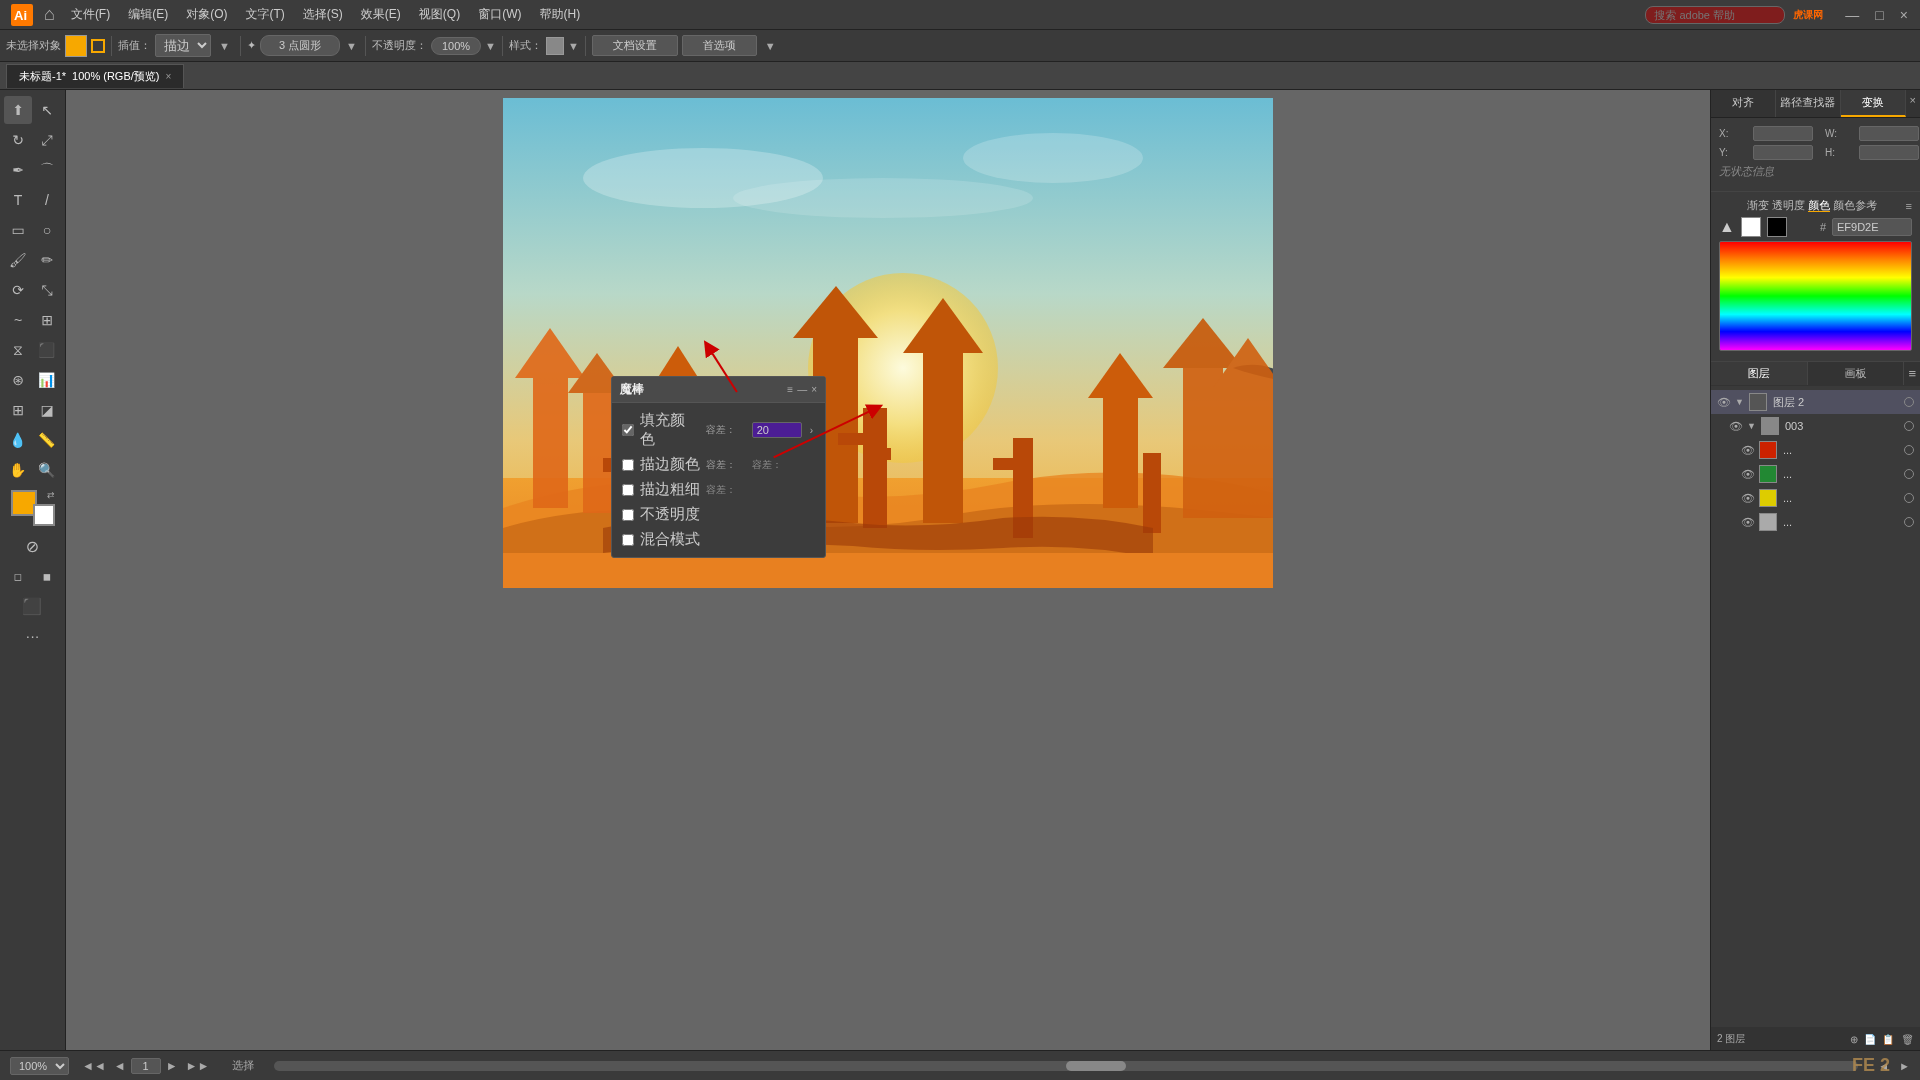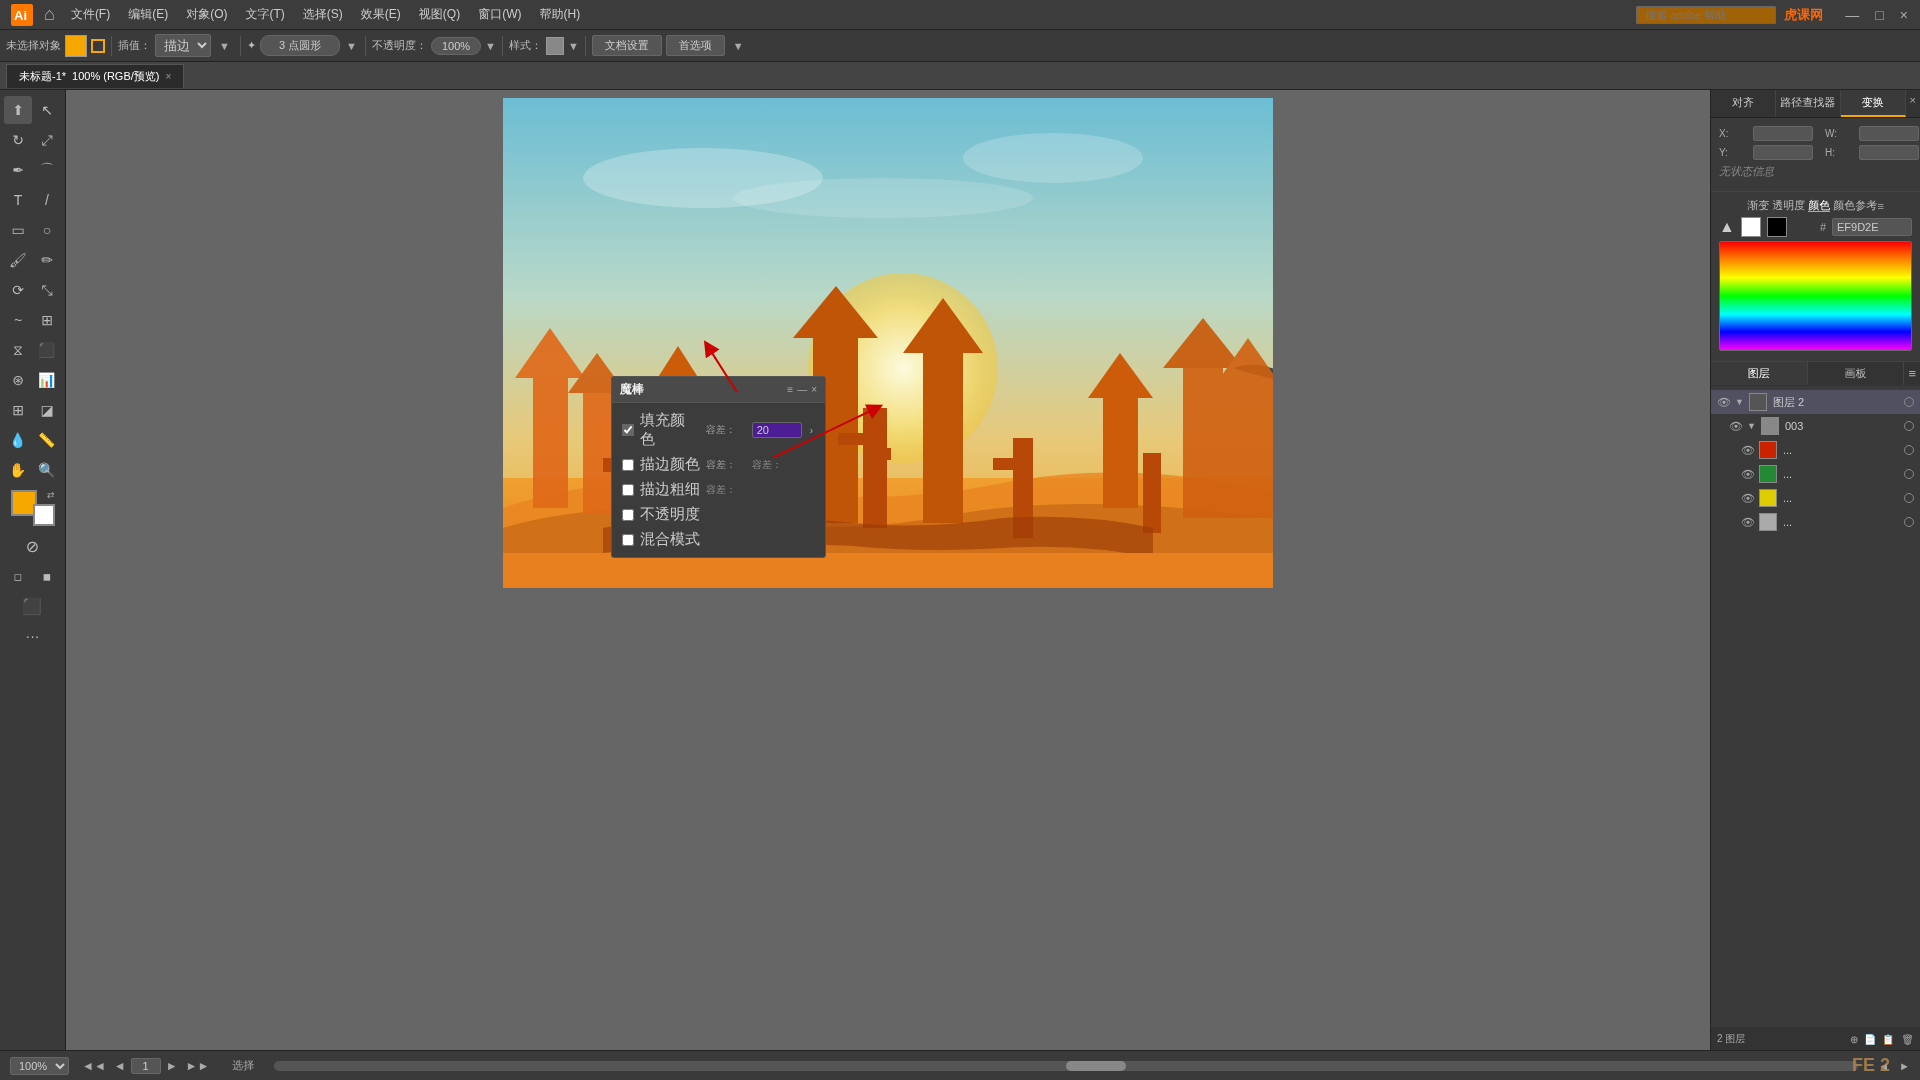--- a/index.html
+++ b/index.html
@@ -8,35 +8,35 @@
     
     #menu-bar {
       width: 100%; height: 30px; background: #3c3c3c; display: flex; align-items: center;
       border-bottom: 1px solid #222; padding: 0 8px; gap: 2px;
     }
     .menu-logo { width: 28px; height: 28px; display: flex; align-items: center; justify-content: center; }
     .menu-logo svg { width: 22px; height: 22px; }
     .menu-home { font-size: 18px; color: #aaa; padding: 0 6px; }
     .menu-item { padding: 4px 8px; color: #ccc; font-size: 12px; cursor: pointer; border-radius: 3px; }
     .menu-search-area { margin-left: auto; display: flex; align-items: center; gap: 8px; }
-    .menu-search-input { background: #a16207; border: 1px solid #666; color: #ccc; padding: 2px 8px; border-radius: 1px; font-size: 11px; width: 140px; }
-    .menu-brand { color: #ff6600; font-size: 13px; font-weight: bold; margin-right: 10px; }
+    .menu-search-input { background: #7f1d1d; border: 1px solid #666; color: #ccc; padding: 2px 8px; border-radius: 8px; font-size: 11px; width: 140px; }
+    .menu-brand { color: #ff6600; font-size: 10px; font-weight: bold; margin-right: 10px; }
     .menu-icon-btn { color: #aaa; font-size: 14px; padding: 0 4px; cursor: pointer; }
 
     
     #toolbar {
       width: 100%; height: 32px; background: #3a3a3a; display: flex; align-items: center;
       border-bottom: 1px solid #222; padding: 0 6px; gap: 4px;
     }
     .tb-color-box { width: 22px; height: 22px; background: #f7a800; border: 1px solid #999; }
     .tb-select { background: #555; border: 1px solid #666; color: #ccc; padding: 2px 4px; font-size: 13px; border-radius: 2px; }
     .tb-divider { width: 1px; height: 20px; background: #555; margin: 0 2px; }
     .tb-label { font-size: 11px; color: #bbb; }
     .tb-value { background: #555; border: 1px solid #666; padding: 2px 4px; color: #ccc; font-size: 11px; width: 50px; text-align: center; border-radius: 9px; }
-    .tb-btn { background: #555; border: 1px solid #666; color: #ccc; padding: 2px 12px; font-size: 11px; border-radius: 2px; cursor: pointer; }
+    .tb-btn { background: #555; border: 1px solid #666; color: #ccc; padding: 2px 20px; font-size: 11px; border-radius: 2px; cursor: pointer; }
 
     
     #tab-bar {
       width: 100%; height: 28px; background: #444; display: flex; align-items: center;
       border-bottom: 1px solid #222; padding-left: 6px;
     }
     .tab-item { background: #3a3a3a; border: 1px solid #555; border-bottom: none; padding: 4px 12px; font-size: 11px; color: #ccc; cursor: pointer; display: flex; align-items: center; gap: 6px; }
     .tab-item.active { background: #2b2b2b; color: #fff; }
     .tab-close { color: #999; font-size: 10px; cursor: pointer; }
 
@@ -455,21 +455,21 @@
         <span class="rp-label" style="margin-left:8px;">H:</span>
         <input class="rp-input-sm" value="" type="text" style="width: 60px;">
       </div>
       <div class="rp-row">
         <span style="font-size:11px;color:#888;font-style:italic;">无状态信息</span>
       </div>
     </div>
 
 
     <div style="padding:6px 8px;border-bottom:1px solid #444;">
-      <div style="display:flex;align-items:center;justify-content:center;margin-bottom:4px;">
+      <div style="display:flex;align-items:center;justify-content:space-between;margin-bottom:4px;margin-left:28px;">
         <span style="font-size:11px;color:#bbb;">渐变  透明度  <span style="color:#fff;border-bottom:1px solid #f7a800;">颜色</span>  颜色参考</span>
         <span style="font-size:11px;color:#aaa;">≡</span>
       </div>
       <div style="display:flex;align-items:center;gap:6px;margin-bottom:4px;">
         <span style="font-size:16px;">▲</span>
         <div class="rp-white-box"></div>
         <div class="rp-black-box"></div>
         <span style="margin-left:auto;font-size:11px;color:#aaa;">#</span>
         <input class="rp-hex-input" value="EF9D2E" type="text" style="">
       </div>

